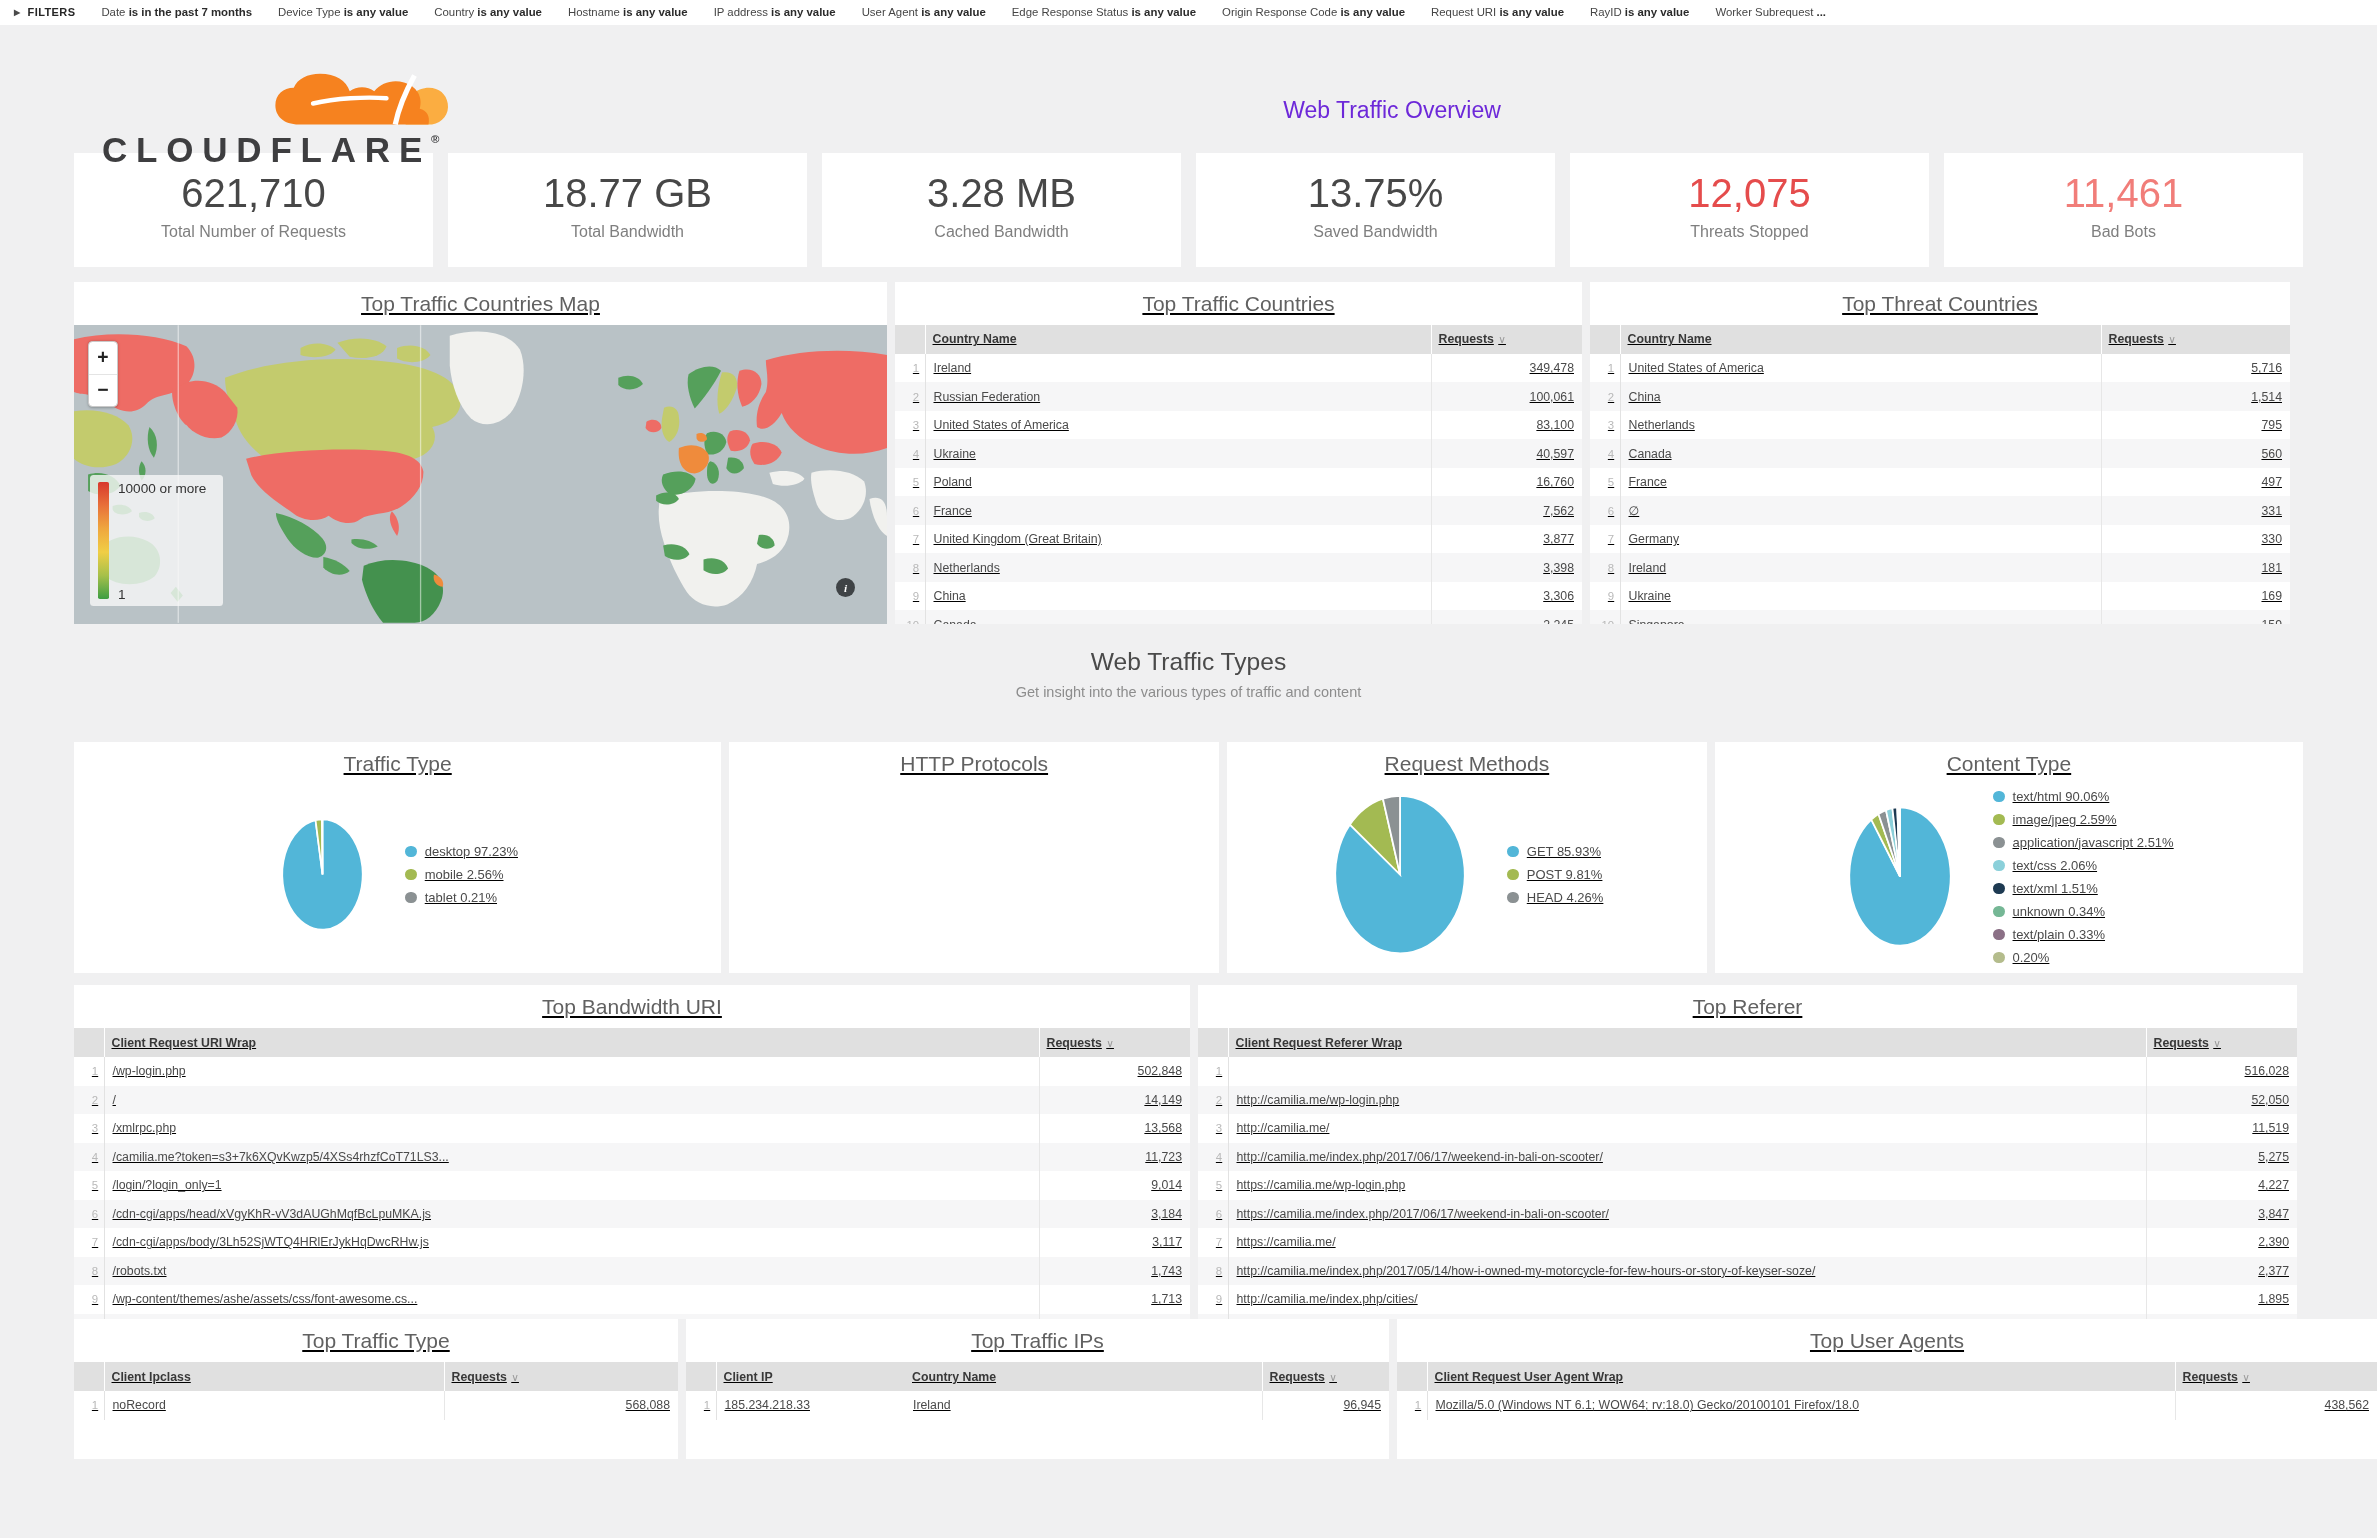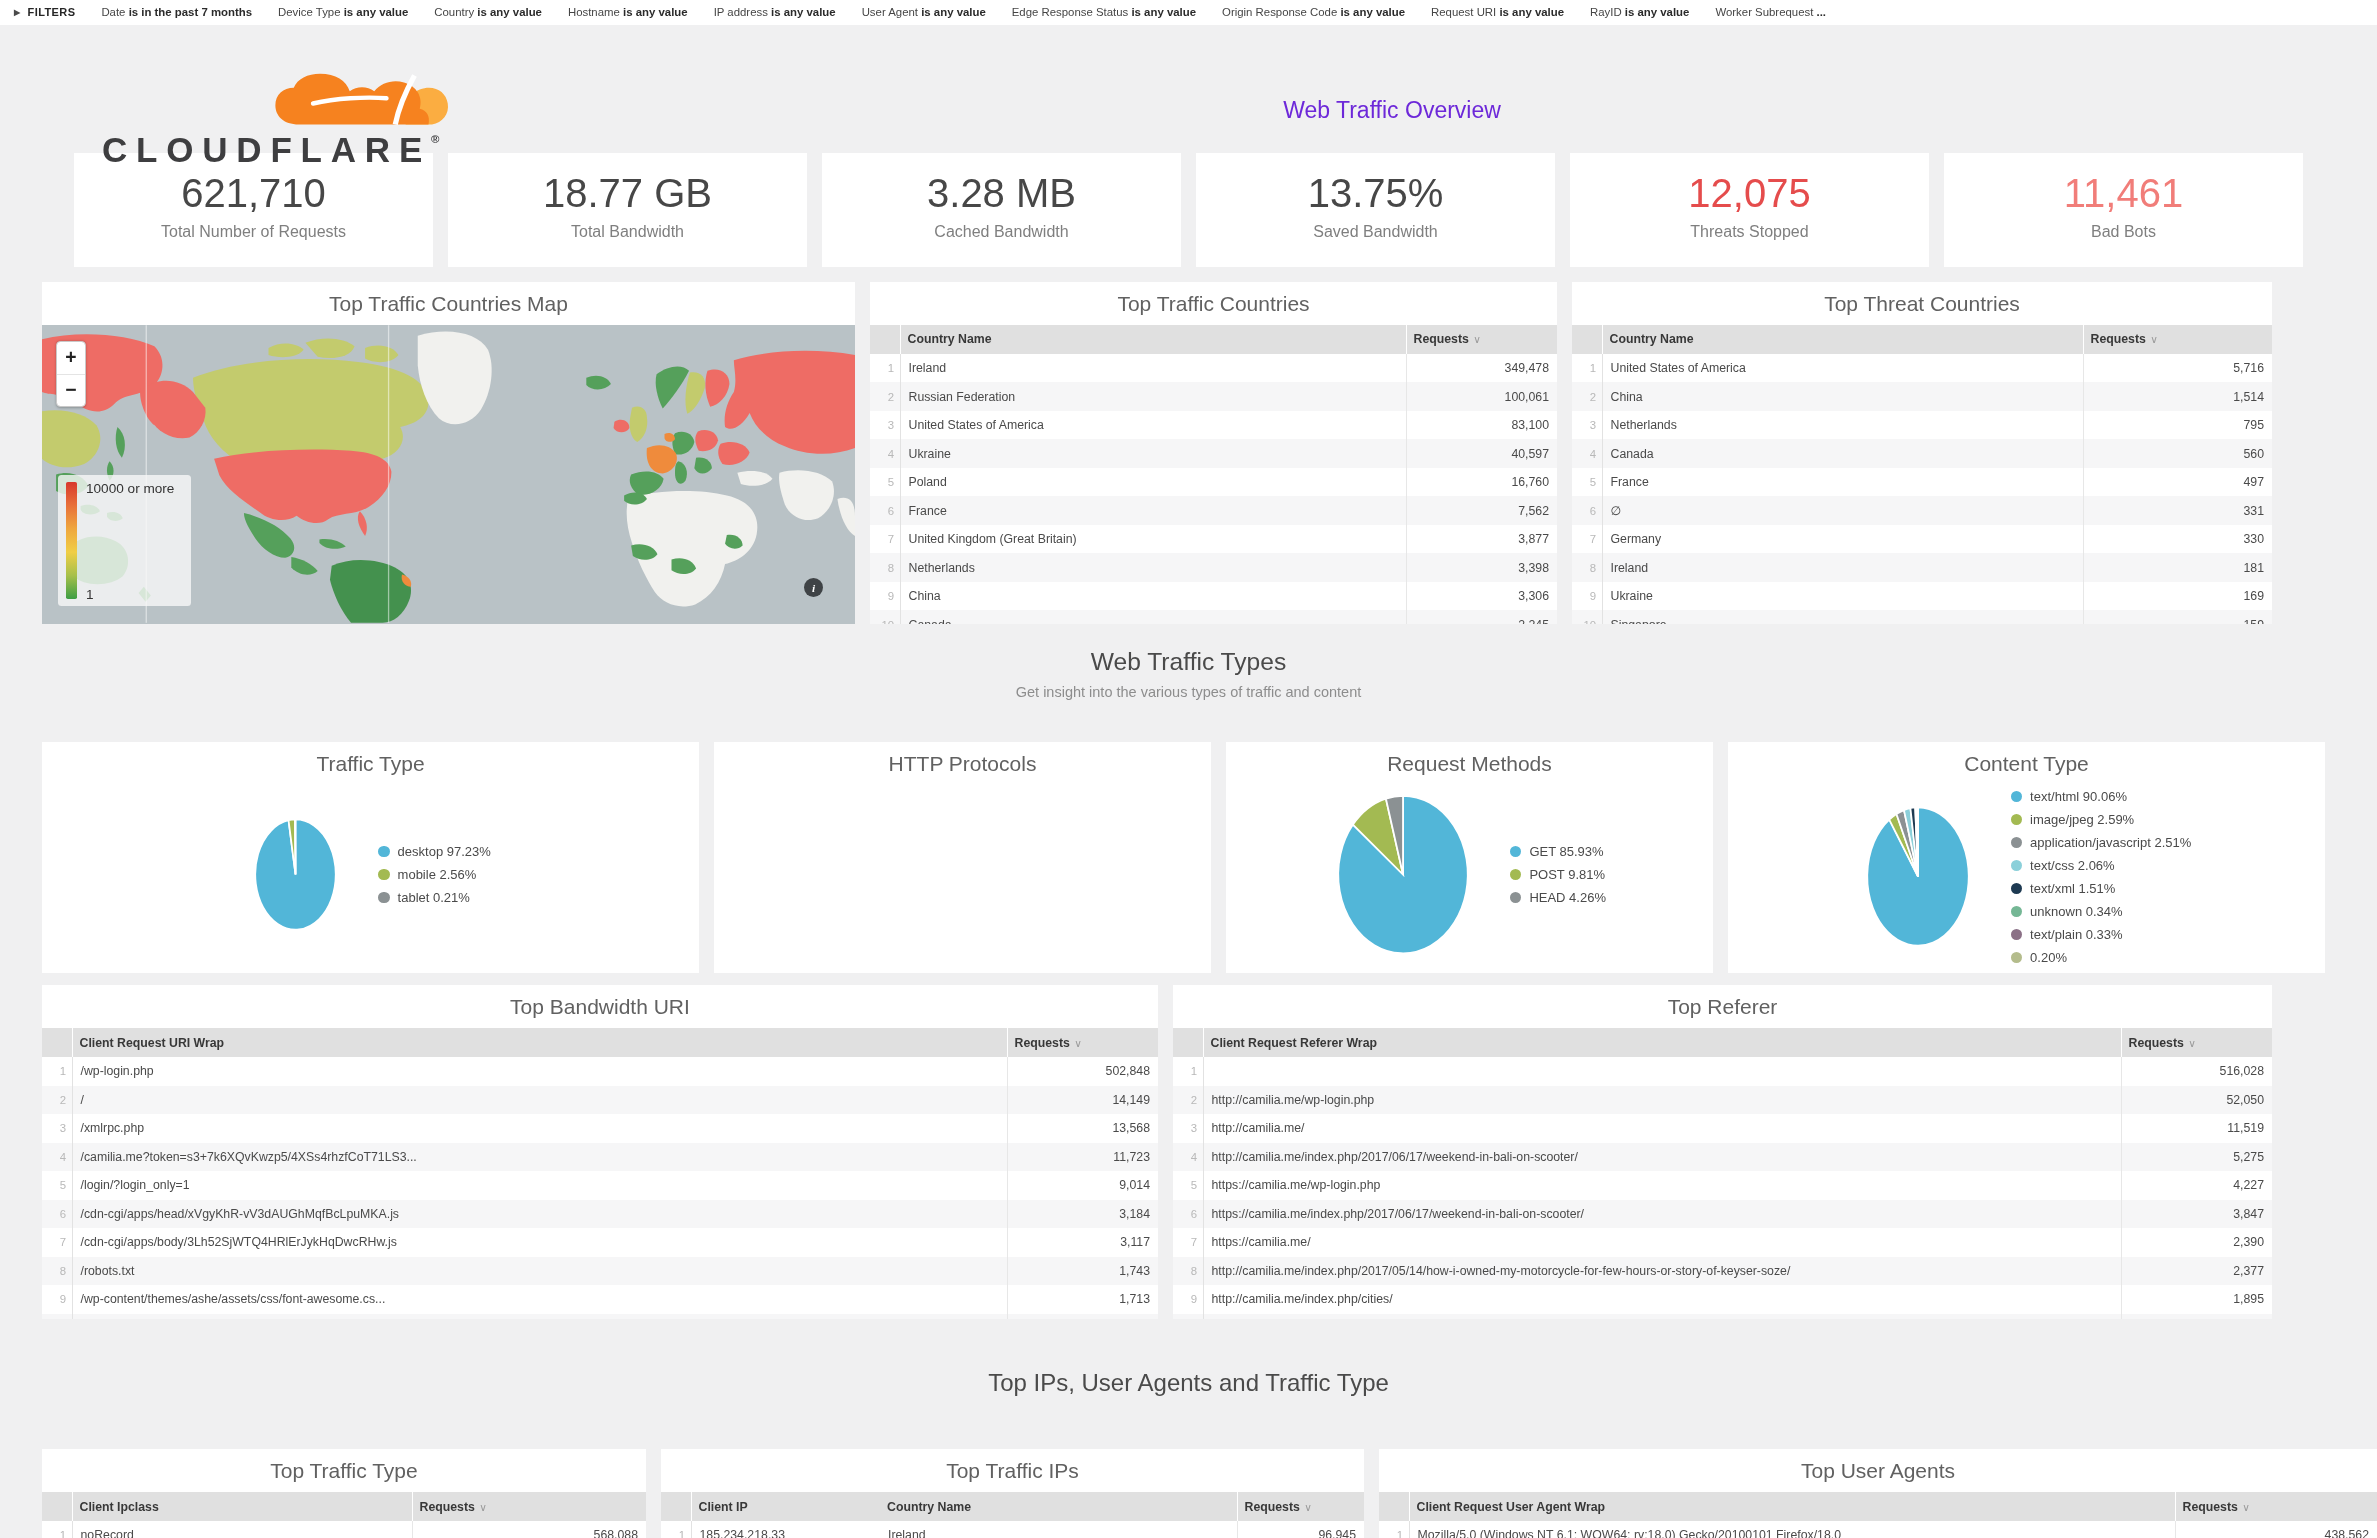--- a/index.html
+++ b/index.html
@@ -26,21 +26,21 @@
   .page-title { position: absolute; left: 1392px; top: 72px; transform: translateX(-50%);
     font-size: 23px; font-weight: 400; color: #6d28d9; white-space: nowrap; }
 
   
   .kpi-row { display: flex; gap: 15px; margin: 8px 74px; height: 114px; }
   .kpi-card { flex: 1; background: #fff; text-align: center; padding-top: 18.4px; }
   .kpi-value { font-size: 40px; font-weight: 400; color: #474747; line-height: 1.1; }
   .kpi-label { font-size: 16px; color: #7f7f7f; margin-top: 8px; }
 
   
-  .row { display: flex; gap: 15px; margin: 0 42px; }
+  .row { display: flex; gap: 8px; margin: 0 74px; text-decoration: underline; }
   .panel { background: #fff; overflow: hidden; position: relative; }
   .ptitle { font-size: 21px; font-weight: 400; color: #616161; text-align: center;
     padding: 10.5px 0 8.8px; white-space: nowrap; }
 
   .row-geo { margin-top: 15px; height: 342px; }
   .map-panel { width: 813px; display: flex; flex-direction: column; }
   .countries-panel { width: 687px; }
   .threat-panel { width: 700px; }
 
   
@@ -645,23 +645,20 @@
                 <td class="rn">10</td>
                 <td>http://camilia.me/index.php/about/</td>
                 <td class="num">1,473</td>
               </tr>
             </tbody>
           </table>
         </div>
     </section>
   </div>
 
-  <div class="section-head2">
-    <h2>Top IPs, User Agents and Traffic Type</h2>
-  </div>
 
   <div class="row row-bottom">
     <section class="panel ipclass-panel">
       <h2 class="ptitle">Top Traffic Type</h2>
       <div>
           <table class="dtable">
             <colgroup>
               <col style="width: 30px;">
               <col>
               <col style="width: 234px;">

